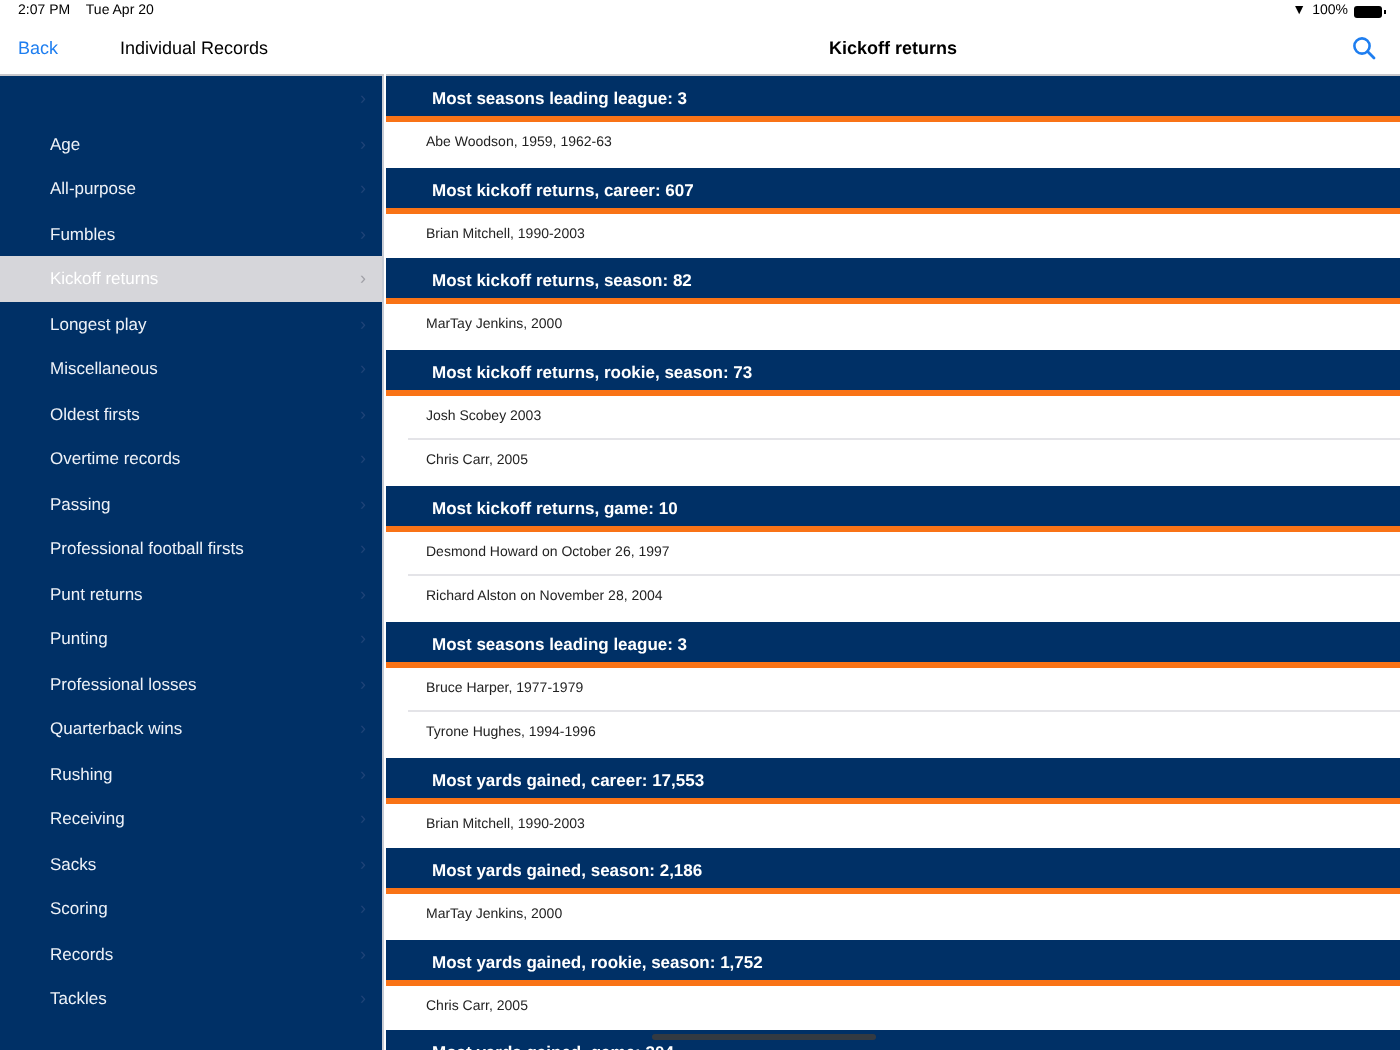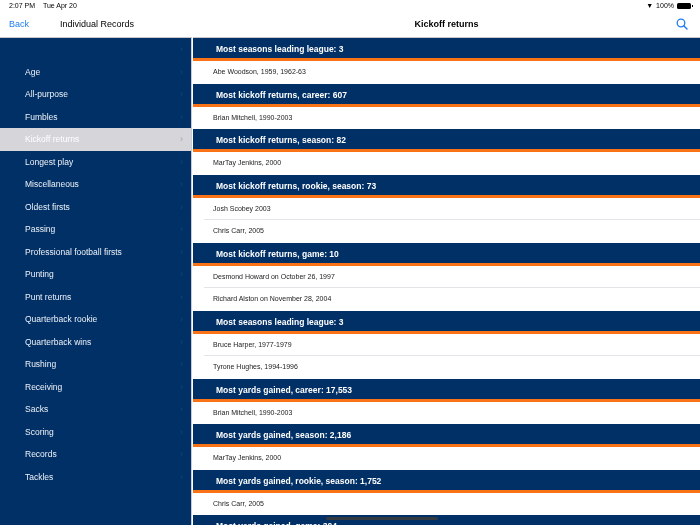--- a/index.html
+++ b/index.html
@@ -45,25 +45,26 @@
     </div>
     <div class="sidebar-list" id="sidebar-list">
         <div class="sb-item"><span></span><span class="sb-chevron">›</span></div>
         <div class="sb-item"><span>Age</span><span class="sb-chevron">›</span></div>
         <div class="sb-item"><span>All-purpose</span><span class="sb-chevron">›</span></div>
         <div class="sb-item"><span>Fumbles</span><span class="sb-chevron">›</span></div>
         <div class="sb-item selected"><span>Kickoff returns</span><span class="sb-chevron">›</span></div>
         <div class="sb-item"><span>Longest play</span><span class="sb-chevron">›</span></div>
         <div class="sb-item"><span>Miscellaneous</span><span class="sb-chevron">›</span></div>
         <div class="sb-item"><span>Oldest firsts</span><span class="sb-chevron">›</span></div>
+        <div class="sb-item"><span>Overtime records</span><span class="sb-chevron">›</span></div>
         <div class="sb-item"><span>Passing</span><span class="sb-chevron">›</span></div>
         <div class="sb-item"><span>Professional football firsts</span><span class="sb-chevron">›</span></div>
+        <div class="sb-item"><span>Punt returns</span><span class="sb-chevron">›</span></div>
         <div class="sb-item"><span>Punting</span><span class="sb-chevron">›</span></div>
-        <div class="sb-item"><span>Punt returns</span><span class="sb-chevron">›</span></div>
-        <div class="sb-item"><span>Quarterback rookie</span><span class="sb-chevron">›</span></div>
+        <div class="sb-item"><span>Professional losses</span><span class="sb-chevron">›</span></div>
         <div class="sb-item"><span>Quarterback wins</span><span class="sb-chevron">›</span></div>
         <div class="sb-item"><span>Rushing</span><span class="sb-chevron">›</span></div>
         <div class="sb-item"><span>Receiving</span><span class="sb-chevron">›</span></div>
         <div class="sb-item"><span>Sacks</span><span class="sb-chevron">›</span></div>
         <div class="sb-item"><span>Scoring</span><span class="sb-chevron">›</span></div>
         <div class="sb-item"><span>Records</span><span class="sb-chevron">›</span></div>
         <div class="sb-item"><span>Tackles</span><span class="sb-chevron">›</span></div>
       </div>
   </div>
 

